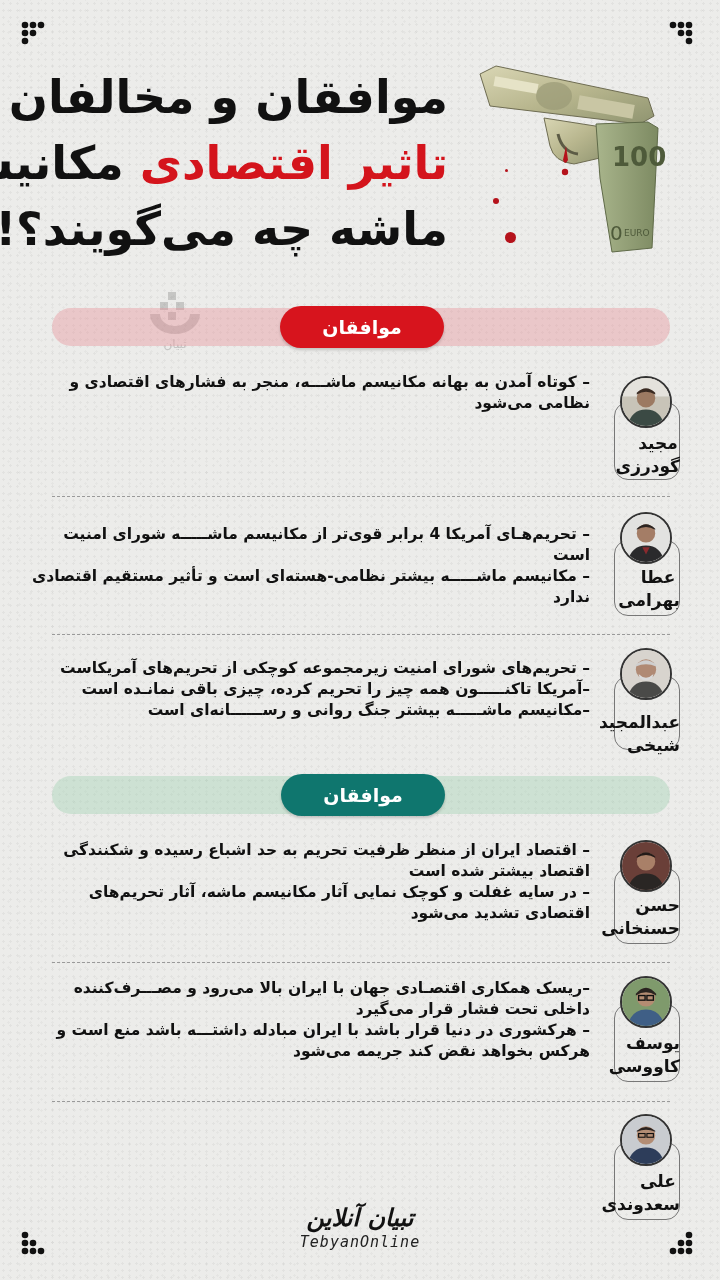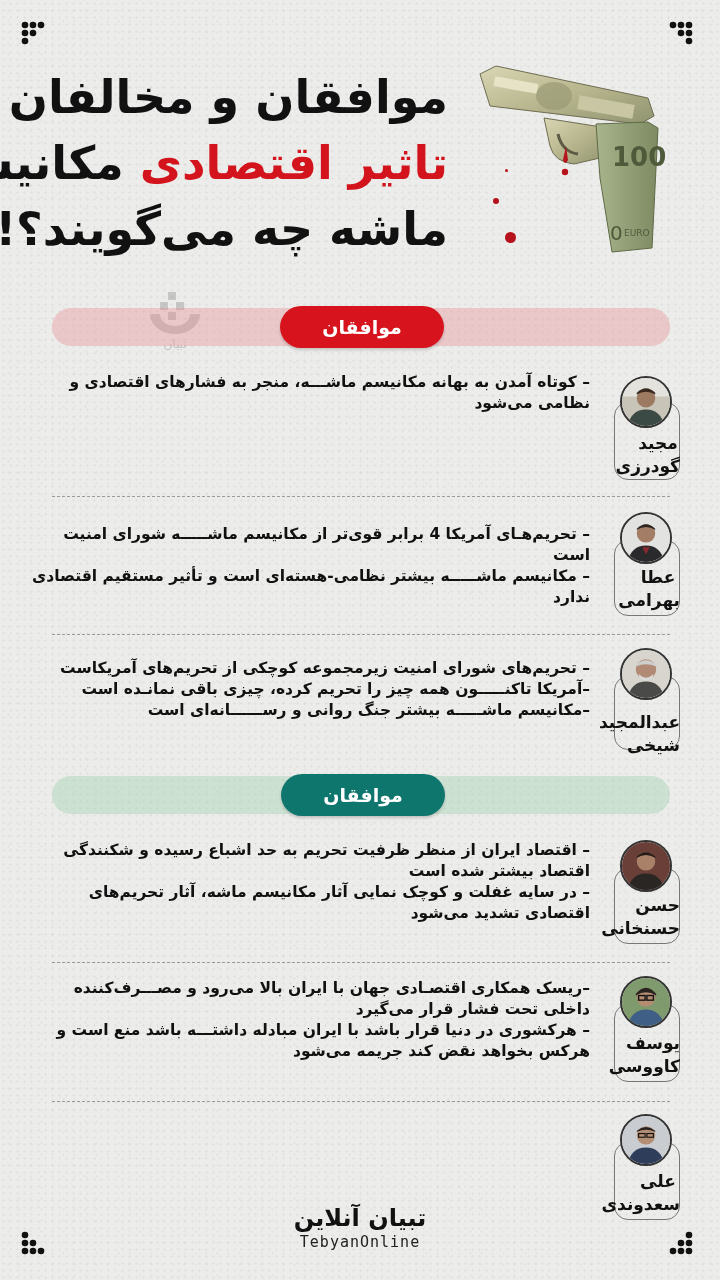--- a/index.html
+++ b/index.html
@@ -78,21 +78,21 @@
     letter-spacing: -0.3px; color: #111;
   }
   .quote { display: block; }
   .divider {
     position: absolute; left: 52px; width: 618px; height: 0;
     border-top: 1.5px dashed #9a9a9a;
   }
 
   
   .footer-logo {
-    position: absolute; left: 0; width: 720px; top: 1204px; text-align: center;
+    position: absolute; left: 0; width: 720px; top: 1204px; text-align: center; font-style: italic;
   }
   .footer-logo .fa {
     direction: rtl; font-weight: 700; font-size: 24px; line-height: 28px; color: #111;
     letter-spacing: -0.5px;
   }
   .footer-logo .en {
     font-family: "DejaVu Sans Mono", monospace; font-size: 15px; letter-spacing: 1px;
     color: #222; line-height: 20px;
   }
 </style>

